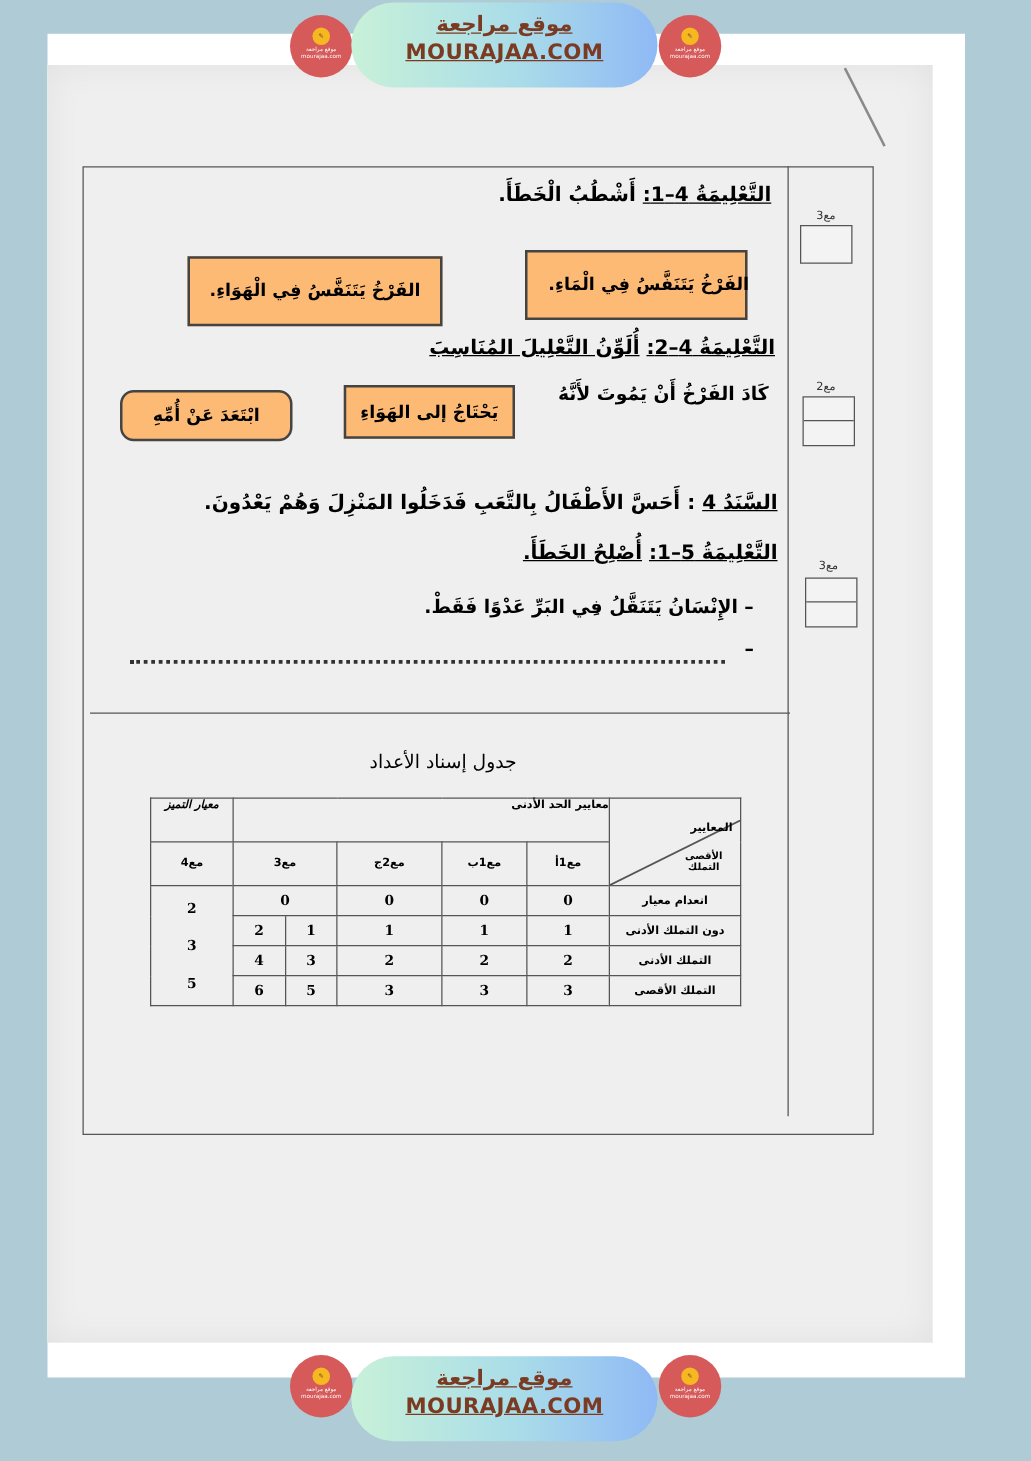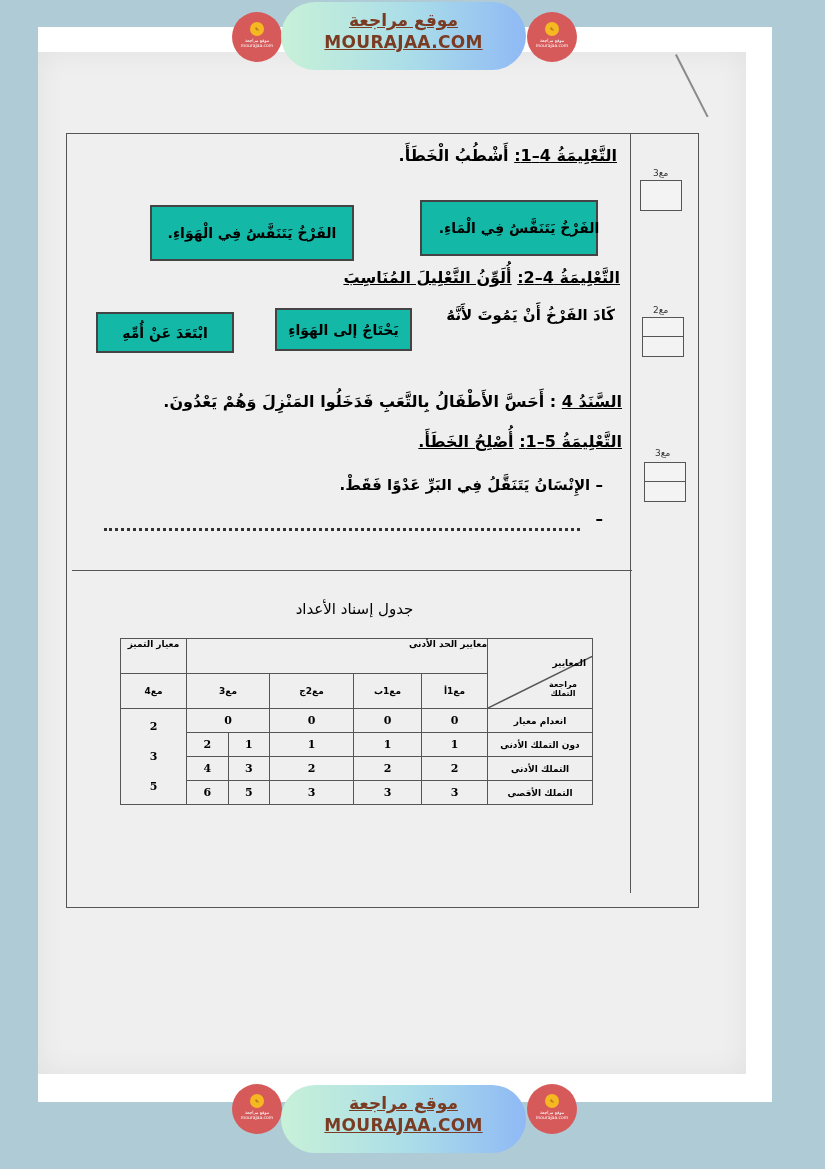--- a/index.html
+++ b/index.html
@@ -58,21 +58,21 @@
   }
   .score {
     position: absolute; width: 42px; border: 1.5px solid #555; background: #f3f3f3;
   }
   .score .cell { height: 19px; border-bottom: 1px solid #555; }
   .score .cell:last-child { border-bottom: none; }
   .score-label { position: absolute; font-size: 9px; color: #333; }
   .heading { position: absolute; font-size: 16px; font-weight: bold; direction: rtl; white-space: nowrap; }
   .heading .u { text-decoration: underline; margin-top: 24px; }
   .box {
-    position: absolute; border: 2px solid #444; background: #14b8a6;
+    position: absolute; border: 2px solid #444; background: #fdba74;
     font-size: 14px; font-weight: bold; display: flex; align-items: center; justify-content: center;
     direction: rtl; white-space: nowrap;
   }
   .line-text { position: absolute; font-size: 15px; font-weight: bold; direction: rtl; white-space: nowrap; }
   .dots { position: absolute; left: 104px; top: 528px; width: 476px; border-bottom: 3px dotted #333; }
   .divider { position: absolute; left: 72px; top: 570px; width: 560px; border-top: 1.5px solid #555; }
   .tbl-title { position: absolute; left: 0; width: 100%; top: 600px; text-align: center; font-size: 15px; direction: rtl; }
   table.grade {
     position: absolute; left: 120px; top: 638px; width: 473px; border-collapse: collapse;
     font-size: 9px; font-family: "DejaVu Sans", sans-serif; direction: rtl;
@@ -121,21 +121,21 @@
 <div class="score" style="left:640px;top:180px;height:31px;"></div>
 
 <div class="heading" style="right:205px;top:268px;">
   <span class="u">التَّعْلِيمَةُ 4–2:</span>
   <span class="u">أُلَوِّنُ التَّعْلِيلَ المُنَاسِبَ</span>
 </div>
 <div class="line-text" style="right:210px;top:306px;">كَادَ الفَرْخُ أَنْ يَمُوتَ لأَنَّهُ</div>
 <div class="box" style="left:275px;top:308px;width:137px;height:43px;">
   <span>يَحْتَاجُ إلى الهَوَاءِ</span>
 </div>
-<div class="box" style="left:96px;top:312px;width:138px;height:41px;">
+<div class="box" style="left:96px;top:312px;width:138px;height:41px;border-radius:11px;">
   <span>ابْتَعَدَ عَنْ أُمِّهِ</span>
 </div>
 <div class="score-label" style="left:653px;top:305px;">مع2</div>
 <div class="score" style="left:642px;top:317px;">
   <div class="cell"></div>
   <div class="cell"></div>
 </div>
 
 <div class="heading" style="right:203px;top:392px;">
   <span class="u">السَّنَدُ 4</span>
@@ -160,25 +160,25 @@
 <div class="tbl-title" style="left:-58px;">جدول إسناد الأعداد</div>
 <table class="grade">
   <tbody>
       <tr>
     <td rowspan="2" style="width:105px;padding:0;">
       <div class="diag">
         <svg width="105" height="52">
               <line x1="0" y1="52" x2="105" y2="0" stroke="#555" stroke-width="1.5"></line>
             </svg>
         <div style="position:absolute;top:2px;right:6px;">المعايير</div>
-        <div style="position:absolute;top:24px;right:4px;width:50px;font-size:8px;">مراجعة التملك</div>
+        <div style="position:absolute;top:24px;right:4px;width:50px;font-size:8px;">الأقصى التملك</div>
       </div>
     </td>
     <td colspan="5" style="vertical-align:top;text-align:right;">معايير الحد الأدنى</td>
-    <td style="width:66px;vertical-align:top;">معيار التميز</td>
+    <td style="width:66px;vertical-align:top;font-style:italic;">معيار التميز</td>
   </tr>
   <tr>
     <td style="width:66px;">مع1أ</td>
     <td style="width:68px;">مع1ب</td>
     <td style="width:84px;">مع2ج</td>
     <td colspan="2">مع3</td>
     <td>مع4</td>
   </tr>
   <tr>
     <td>انعدام معيار</td>

